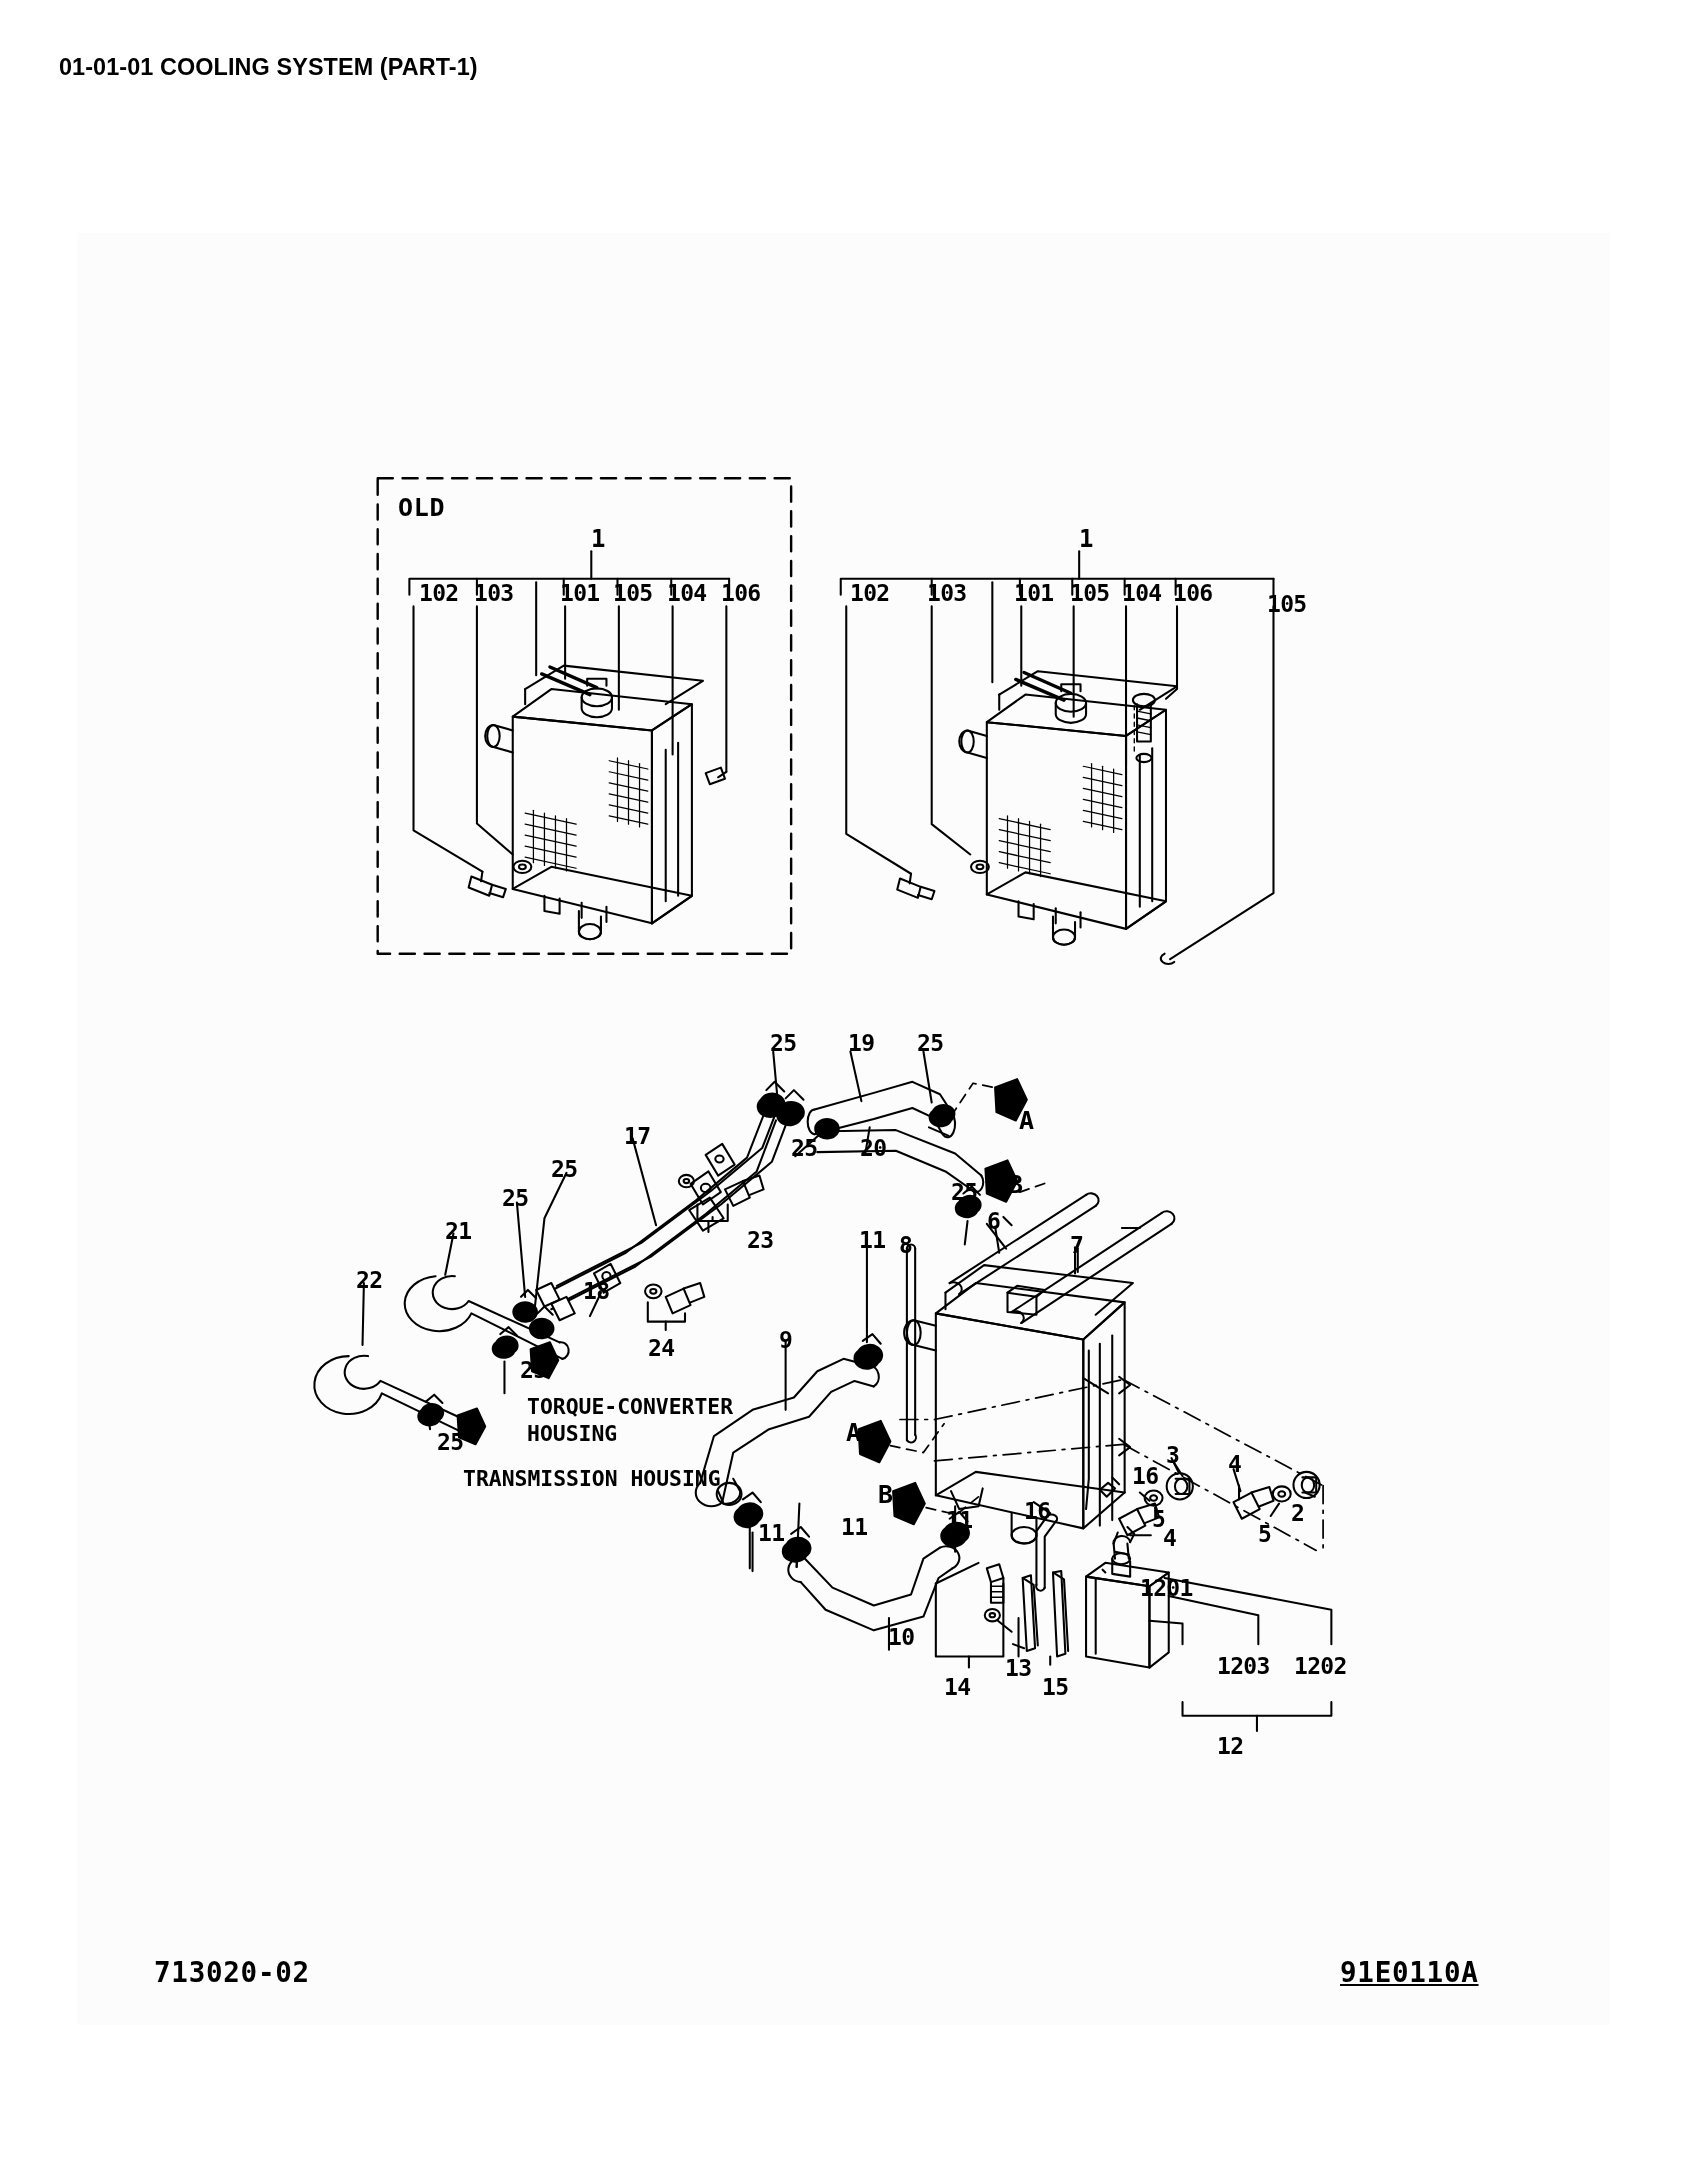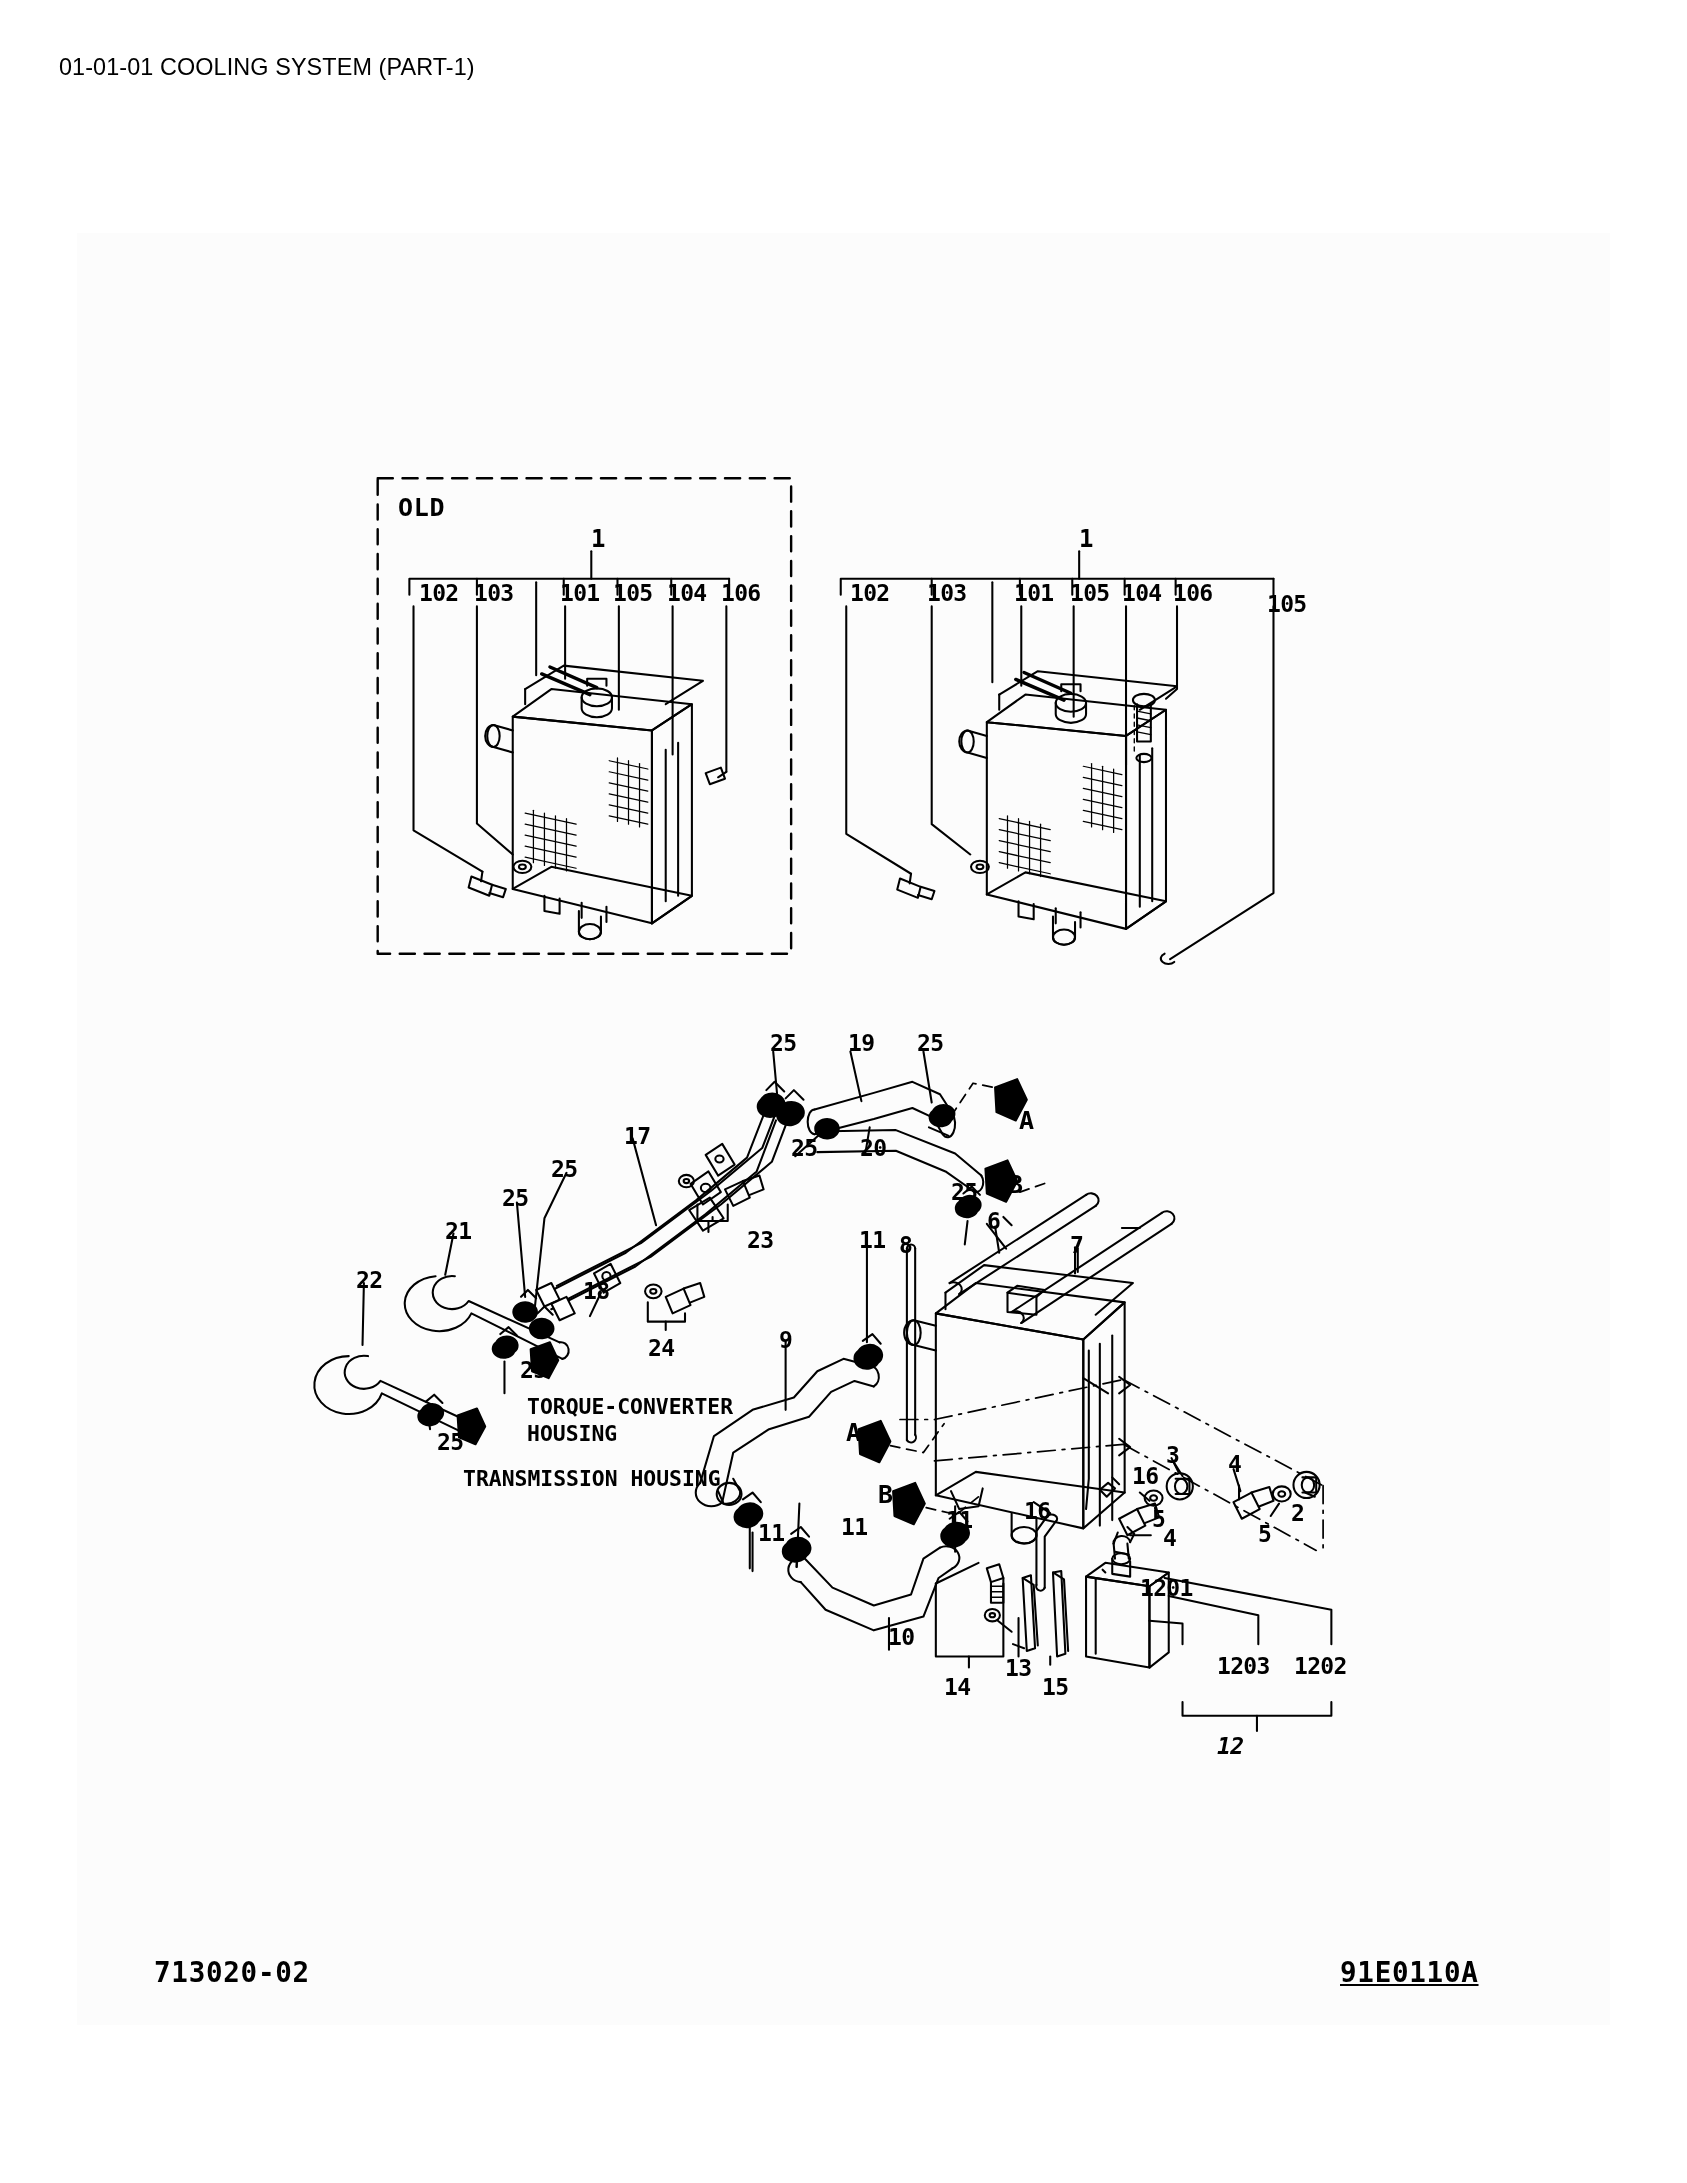--- a/index.html
+++ b/index.html
@@ -13,21 +13,21 @@
   }
   .page{position:absolute;left:0;top:0;width:1687px;height:2183px;background:#ffffff;}
   .content-field{
     position:absolute;left:77px;top:233px;width:1533px;height:1792px;
     background:#fcfcfc;
   }
 
   
   .h-title{
     position:absolute;left:59px;top:54px;
-    font-size:23.4px;font-weight:normal;letter-spacing:0.1px;
+    font-size:23.4px;font-weight:bold;letter-spacing:0.1px;
     white-space:nowrap;
   }
   .h-crumb{
     position:absolute;left:59px;top:117px;
     font-size:23.4px;font-weight:bold;letter-spacing:0.1px;
     white-space:nowrap;
   }
 
   
   .f-left{
@@ -570,21 +570,21 @@
       <div class="lbl" style="left: 758px; top: 1522px;">11</div>
       <div class="lbl" style="left: 841px; top: 1516px;">11</div>
       <div class="lbl" style="left: 946px; top: 1509px;">11</div>
       <div class="lbl" style="left: 888px; top: 1626px;">10</div>
       <div class="lbl" style="left: 944px; top: 1676px;">14</div>
       <div class="lbl" style="left: 1005px; top: 1657px;">13</div>
       <div class="lbl" style="left: 1042px; top: 1676px;">15</div>
       <div class="lbl" style="left: 1140px; top: 1577px;">1201</div>
       <div class="lbl" style="left: 1217px; top: 1655px; text-align: right;">1203</div>
       <div class="lbl" style="left: 1294px; top: 1655px;">1202</div>
-      <div class="lbl" style="left: 1217px; top: 1735px; font-style: italic;">12</div>
+      <div class="lbl" style="left: 1217px; top: 1735px;">12</div>
       <div class="lbl ab" style="left: 1019px; top: 1108px;">A</div>
       <div class="lbl ab" style="left: 1008px; top: 1172px;">B</div>
       <div class="lbl ab" style="left: 846px; top: 1420px;">A</div>
       <div class="lbl ab" style="left: 878px; top: 1482px;">B</div>
       <div class="lbl word" style="left: 527px; top: 1396px;">TORQUE-CONVERTER</div>
       <div class="lbl word" style="left: 527px; top: 1423px;">HOUSING</div>
       <div class="lbl word" style="left: 463px; top: 1468px;">TRANSMISSION HOUSING</div>
     </div>
 
   <div class="f-left">713020-02</div>

